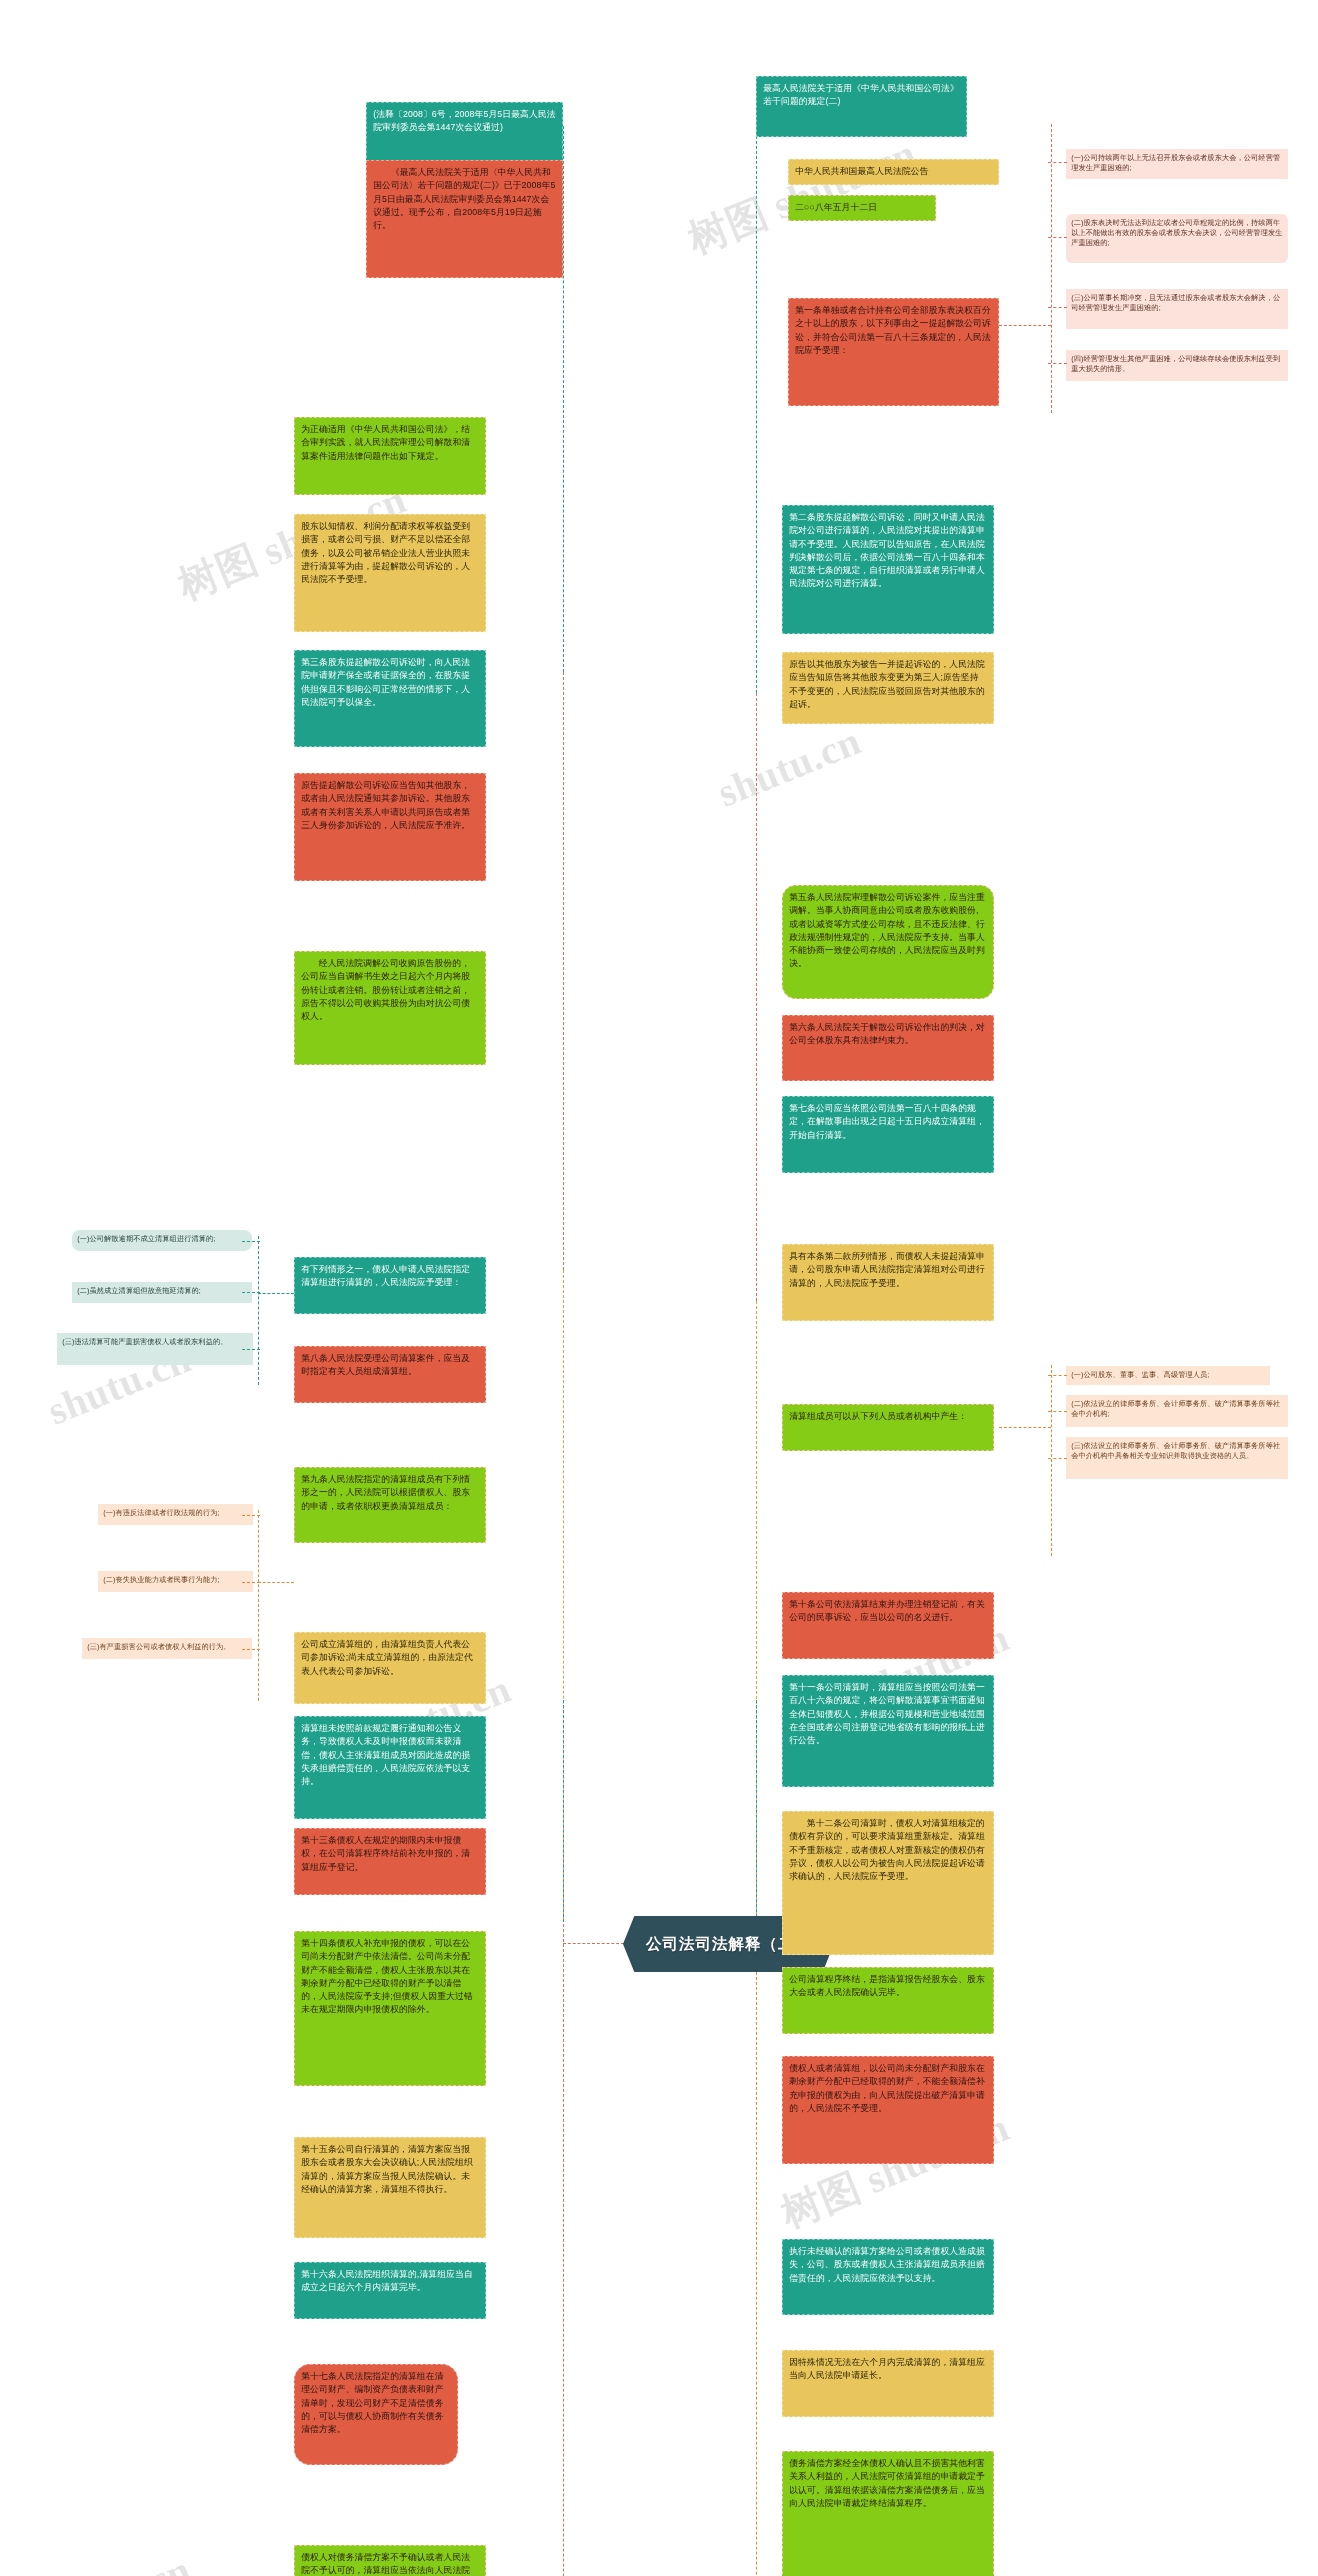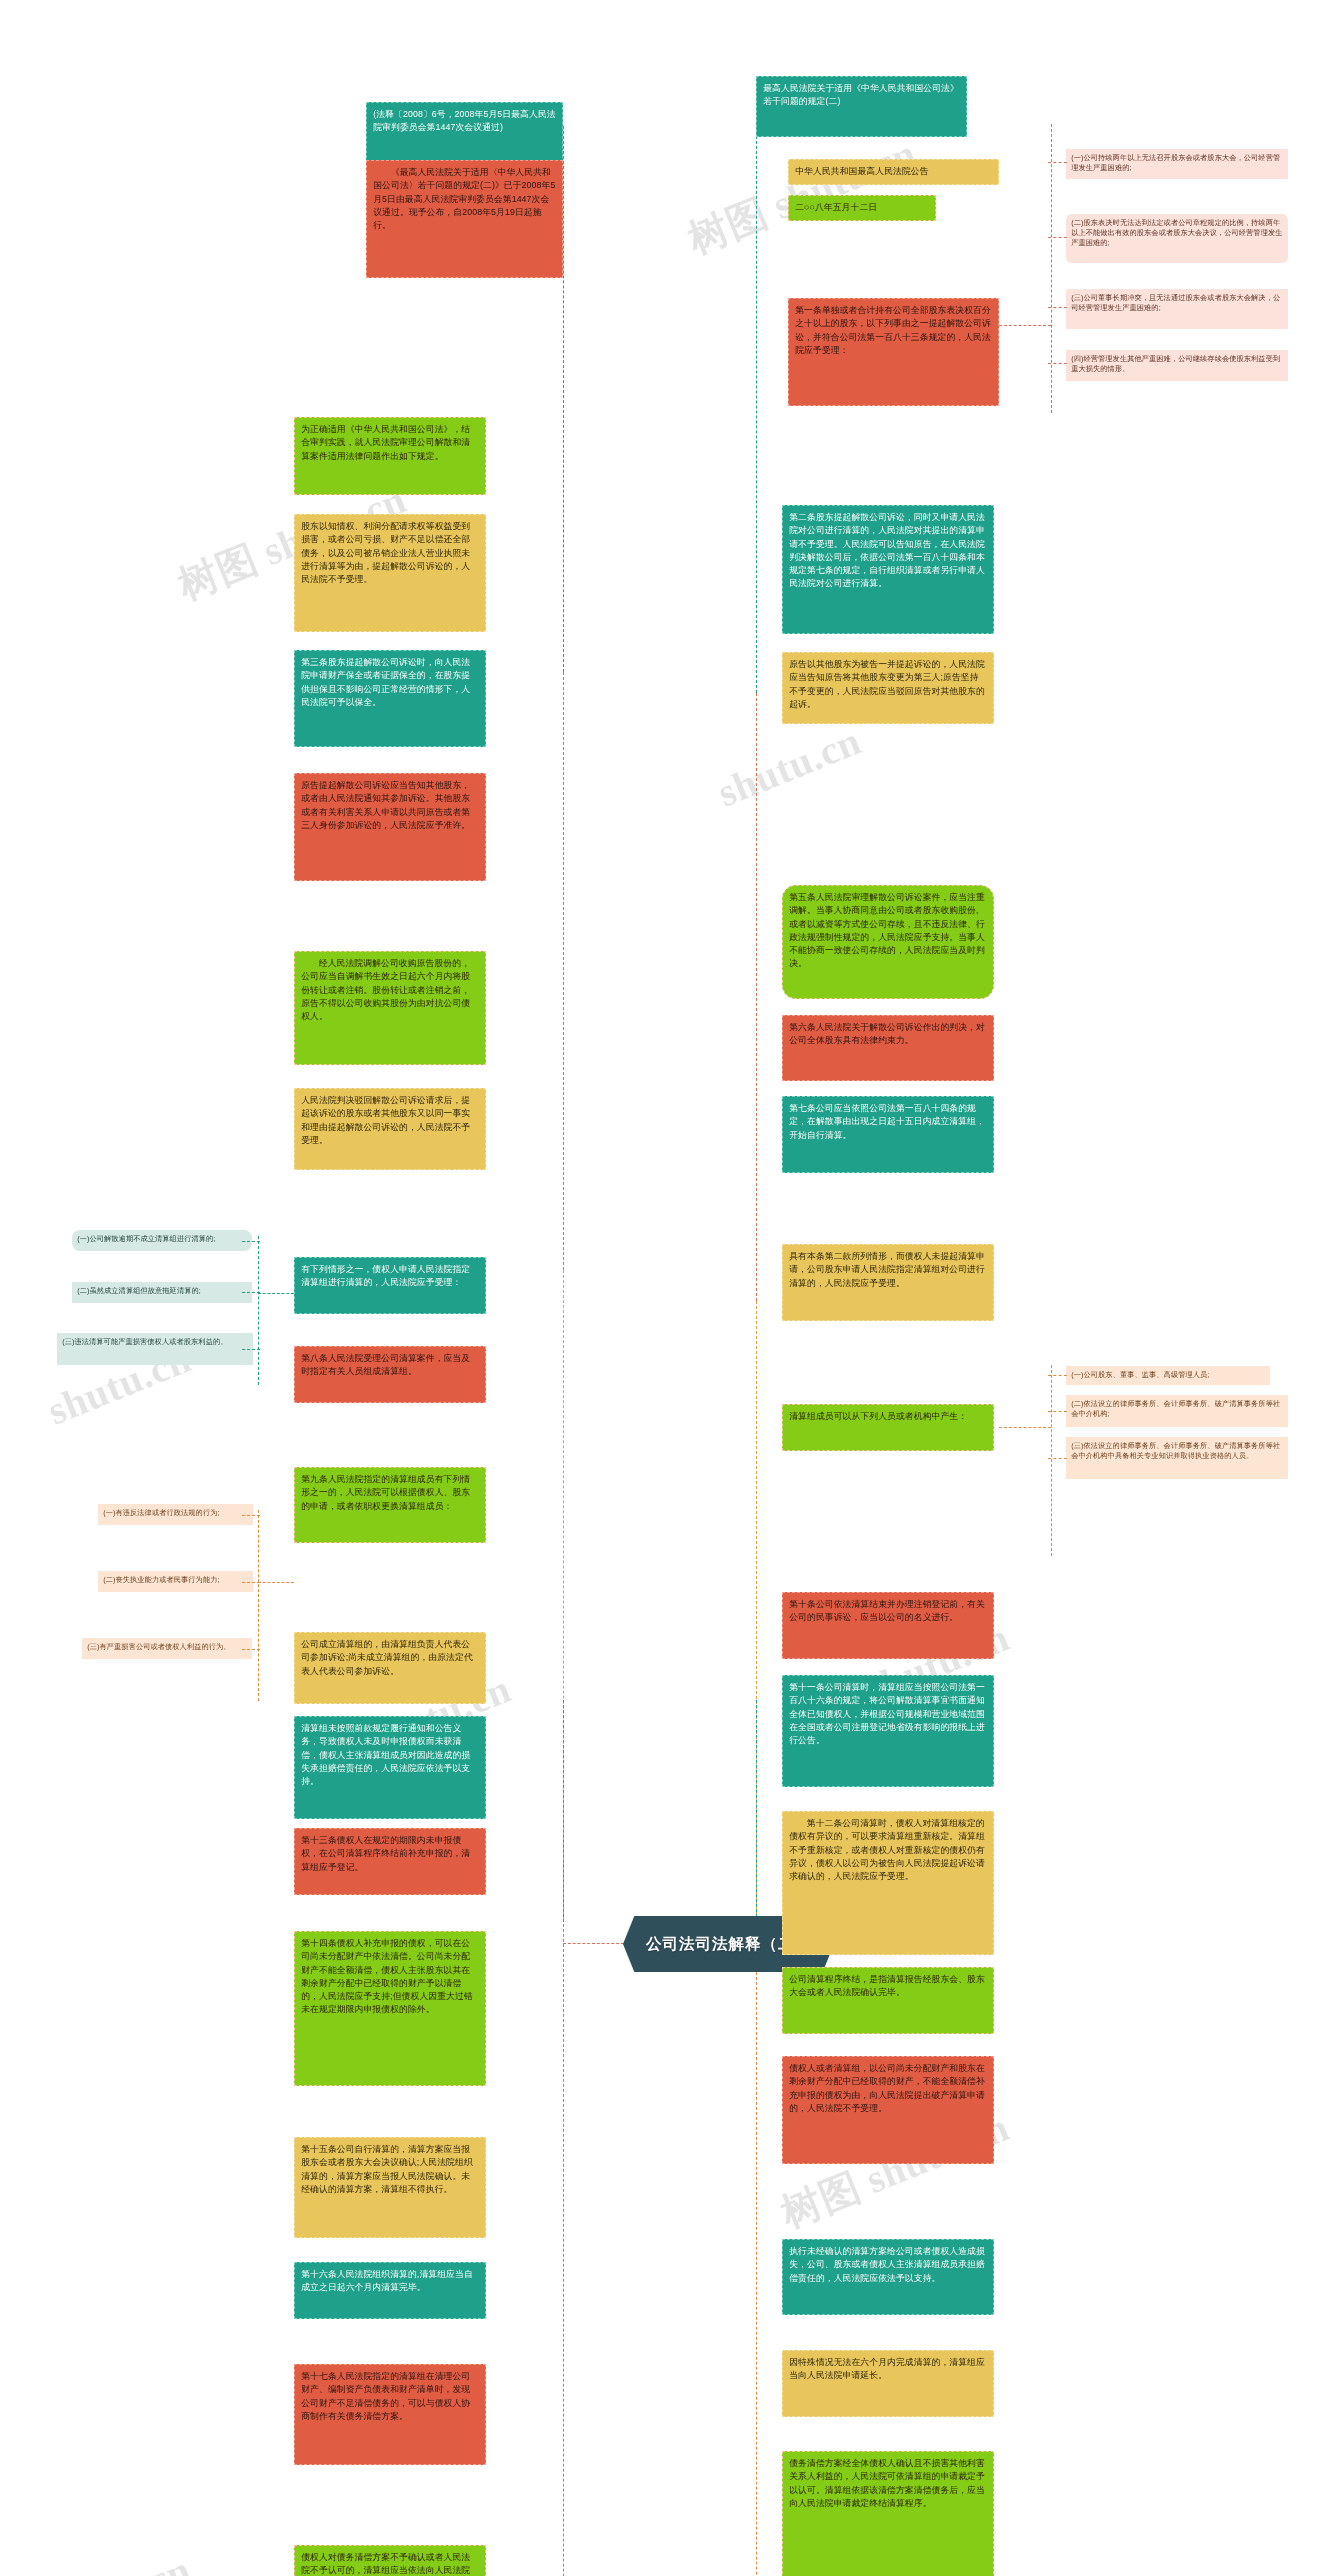--- a/index.html
+++ b/index.html
@@ -92,31 +92,30 @@
 
   <div id="title-node" style="left:623px;top:1916px;width:211px;height:56px;">公司法司法解释（二）</div>
 
   <div class="node t-teal" style="left:366px;top:102px;width:197px;height:61px;">(法释〔2008〕6号，2008年5月5日最高人民法院审判委员会第1447次会议通过)</div>
   <div class="node t-red indent" style="left:366px;top:160px;width:197px;height:118px;">《最高人民法院关于适用〈中华人民共和国公司法〉若干问题的规定(二)》已于2008年5月5日由最高人民法院审判委员会第1447次会议通过。现予公布，自2008年5月19日起施行。</div>
   <div class="node t-orange" style="left:294px;top:417px;width:192px;height:78px;">为正确适用《中华人民共和国公司法》，结合审判实践，就人民法院审理公司解散和清算案件适用法律问题作出如下规定。</div>
   <div class="node t-yellow" style="left:294px;top:514px;width:192px;height:118px;">股东以知情权、利润分配请求权等权益受到损害，或者公司亏损、财产不足以偿还全部债务，以及公司被吊销企业法人营业执照未进行清算等为由，提起解散公司诉讼的，人民法院不予受理。</div>
   <div class="node t-teal" style="left:294px;top:650px;width:192px;height:97px;">第三条股东提起解散公司诉讼时，向人民法院申请财产保全或者证据保全的，在股东提供担保且不影响公司正常经营的情形下，人民法院可予以保全。</div>
   <div class="node t-red" style="left:294px;top:773px;width:192px;height:108px;">原告提起解散公司诉讼应当告知其他股东，或者由人民法院通知其参加诉讼。其他股东或者有关利害关系人申请以共同原告或者第三人身份参加诉讼的，人民法院应予准许。</div>
   <div class="node t-orange indent" style="left:294px;top:951px;width:192px;height:114px;">经人民法院调解公司收购原告股份的，公司应当自调解书生效之日起六个月内将股份转让或者注销。股份转让或者注销之前，原告不得以公司收购其股份为由对抗公司债权人。</div>
-  <div class="node t-yellow" style="left:294px;top:1088px;width:192px;height:82px;">人民法院判决驳回解散公司诉讼请求后，提起该诉讼的股东或者其他股东又以同一事实和理由提起解散公司诉讼的，人民法院不予受理。</div>
   <div class="node t-teal" style="left:294px;top:1257px;width:192px;height:57px;">有下列情形之一，债权人申请人民法院指定清算组进行清算的，人民法院应予受理：</div>
   <div class="node t-red" style="left:294px;top:1346px;width:192px;height:57px;">第八条人民法院受理公司清算案件，应当及时指定有关人员组成清算组。</div>
   <div class="node t-orange" style="left:294px;top:1467px;width:192px;height:76px;">第九条人民法院指定的清算组成员有下列情形之一的，人民法院可以根据债权人、股东的申请，或者依职权更换清算组成员：</div>
   <div class="node t-yellow" style="left:294px;top:1632px;width:192px;height:72px;">公司成立清算组的，由清算组负责人代表公司参加诉讼;尚未成立清算组的，由原法定代表人代表公司参加诉讼。</div>
   <div class="node t-teal" style="left:294px;top:1716px;width:192px;height:103px;">清算组未按照前款规定履行通知和公告义务，导致债权人未及时申报债权而未获清偿，债权人主张清算组成员对因此造成的损失承担赔偿责任的，人民法院应依法予以支持。</div>
   <div class="node t-red" style="left:294px;top:1828px;width:192px;height:67px;">第十三条债权人在规定的期限内未申报债权，在公司清算程序终结前补充申报的，清算组应予登记。</div>
   <div class="node t-orange" style="left:294px;top:1931px;width:192px;height:155px;">第十四条债权人补充申报的债权，可以在公司尚未分配财产中依法清偿。公司尚未分配财产不能全额清偿，债权人主张股东以其在剩余财产分配中已经取得的财产予以清偿的，人民法院应予支持;但债权人因重大过错未在规定期限内申报债权的除外。</div>
   <div class="node t-yellow" style="left:294px;top:2137px;width:192px;height:101px;">第十五条公司自行清算的，清算方案应当报股东会或者股东大会决议确认;人民法院组织清算的，清算方案应当报人民法院确认。未经确认的清算方案，清算组不得执行。</div>
   <div class="node t-teal" style="left:294px;top:2262px;width:192px;height:57px;">第十六条人民法院组织清算的,清算组应当自成立之日起六个月内清算完毕。</div>
-  <div class="node t-red" style="left:294px;top:2364px;width:192px;height:101px;">第十七条人民法院指定的清算组在清理公司财产、编制资产负债表和财产清单时，发现公司财产不足清偿债务的，可以与债权人协商制作有关债务清偿方案。</div>
+  <div class="node t-red" style="left:294px;top:2364px;width:164px;height:101px;border-radius:16px;">第十七条人民法院指定的清算组在清理公司财产、编制资产负债表和财产清单时，发现公司财产不足清偿债务的，可以与债权人协商制作有关债务清偿方案。</div>
   <div class="node t-orange" style="left:294px;top:2545px;width:192px;height:67px;">债权人对债务清偿方案不予确认或者人民法院不予认可的，清算组应当依法向人民法院申请宣告破产。</div>
 
   <div class="node t-mintL small" style="left:72px;top:1230px;width:180px;height:20.6px;border-radius:8px;">(一)公司解散逾期不成立清算组进行清算的;</div>
   <div class="node t-mintL small" style="left:72px;top:1282px;width:180px;height:20.6px;">(二)虽然成立清算组但故意拖延清算的;</div>
   <div class="node t-mintL small" style="left:57px;top:1333px;width:196px;height:32px;">(三)违法清算可能严重损害债权人或者股东利益的。</div>
   <div class="hline c-teal" style="left:242px;top:1241px;width:17.5px;"></div>
   <div class="hline c-teal" style="left:242px;top:1292px;width:17.5px;"></div>
   <div class="hline c-teal" style="left:242px;top:1349px;width:17.5px;"></div>
   <div class="hline c-teal" style="left:258px;top:1293px;width:36px;"></div>
 

